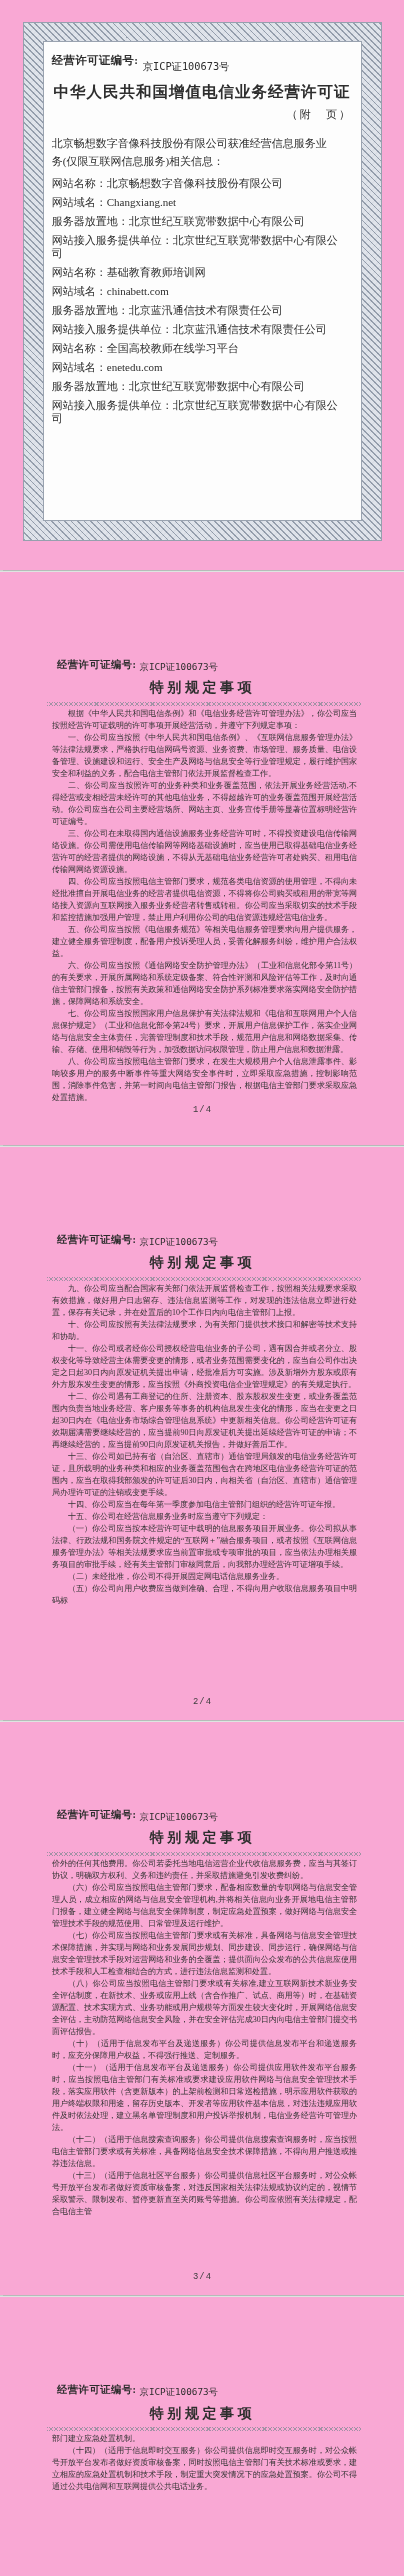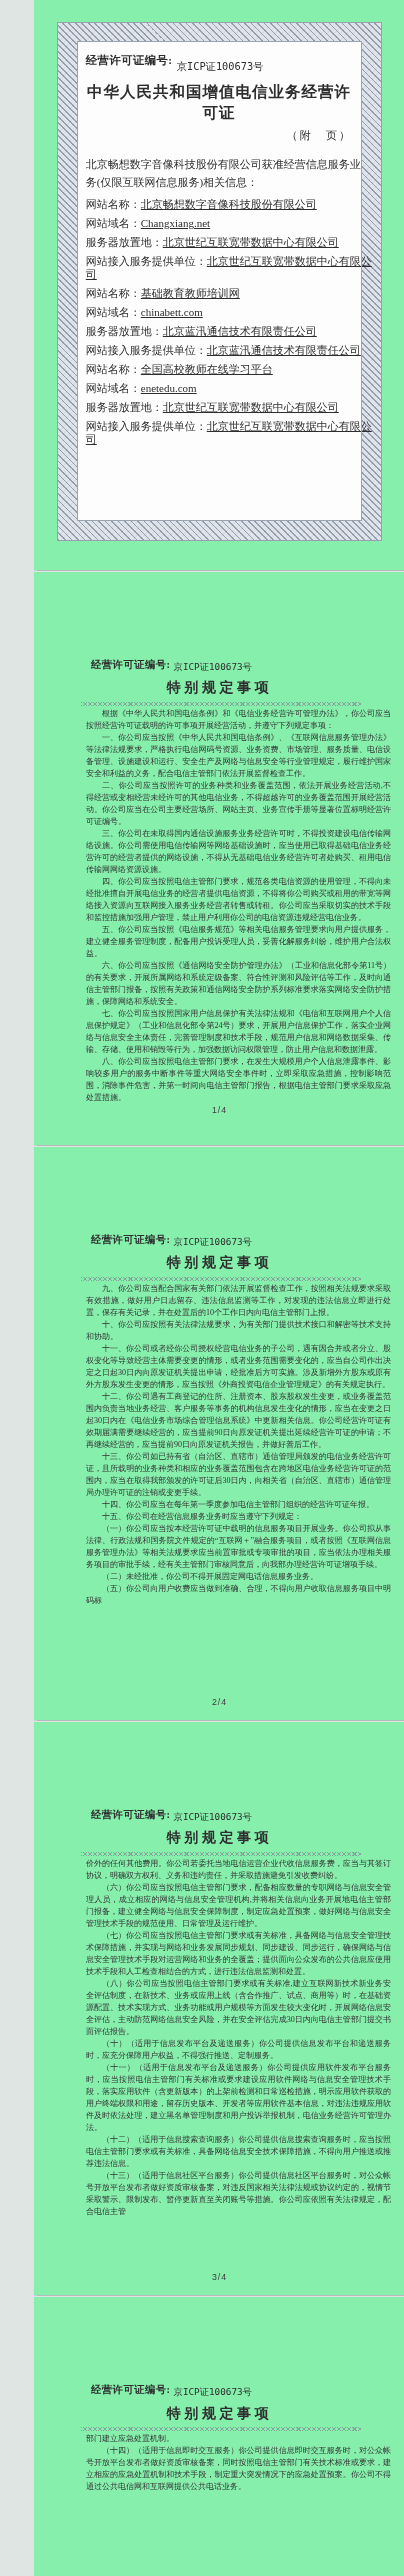--- a/index.html
+++ b/index.html
@@ -4,26 +4,25 @@
 <style>
   html,body{margin:0;padding:0;}
   body{
     width:405px;
     font-family:"Liberation Serif","DejaVu Serif",serif;
     background:#dfe5e2;
     color:#2e2e2e;
   }
   .doc{width:405px;}
   .page{
-    background:#86efac;
+    background:#f9a8d4;
     box-shadow:0 0.5px 1px rgba(0,0,0,.18);
     position:relative;
     box-sizing:border-box;
     overflow:hidden;
-    margin-left:34px;
   }
   .cert-page{height:570px;margin-bottom:2.1px;}
   .prov-page{height:573px;margin-bottom:2.1px;padding-top:86px;}
   .prov-page.last{height:575px;margin-bottom:0;}
 
   
   .ornate-frame{
     margin:21.6px 23px 0 23px;
     height:519px;
     box-sizing:border-box;
@@ -55,21 +54,21 @@
     letter-spacing:2.1px;margin-top:4.1px;
   }
   .cert-intro{
     width:282px;font-size:11px;line-height:17.5px;
     margin:13.4px 0 0 0;letter-spacing:0;
   }
   .cert-entries{margin-top:4.1px;}
   .cert-entry{
     width:292px;font-size:11px;line-height:12.4px;margin:6.7px 0;
   }
-  .cert-entry .val{font-family:"Liberation Serif","DejaVu Serif",serif;text-decoration:underline;}
+  .cert-entry .val{font-family:"Liberation Serif","DejaVu Serif",serif;}
 
   
   .prov-no-row{margin-left:57px;font-size:10.3px;font-weight:bold;letter-spacing:0.5px;}
   .prov-no-value{
     font-family:"DejaVu Sans Mono","DejaVu Sans",monospace;
     font-weight:normal;font-size:9.3px;letter-spacing:0;
     position:relative;top:2.1px;margin-left:3.1px;
   }
   .prov-title{
     text-align:center;font-size:14px;font-weight:bold;
@@ -85,21 +84,21 @@
     width:305px;margin:2.1px 48px 0 52px;
     font-size:8px;line-height:12px;
     text-align:justify;
     color:#333;
   }
   .prov-body p{margin:0;text-indent:2em;}
   .prov-body p.no-indent{text-indent:0;}
   .page-num{
     position:absolute;left:0;right:0;text-align:center;
     font-size:8.8px;letter-spacing:1px;color:#3c3c3c;
-    font-family:Liberation Sans, sans-serif;
+    font-family:Liberation Mono, monospace;
   }
   .pn-b{bottom:30px;} .pn-c{bottom:13.4px;} .pn-d{bottom:13.4px;}
 </style>
 </head>
 <body>
 
 <div class="doc">
 
   <section class="page cert-page">
     <div class="ornate-frame">

